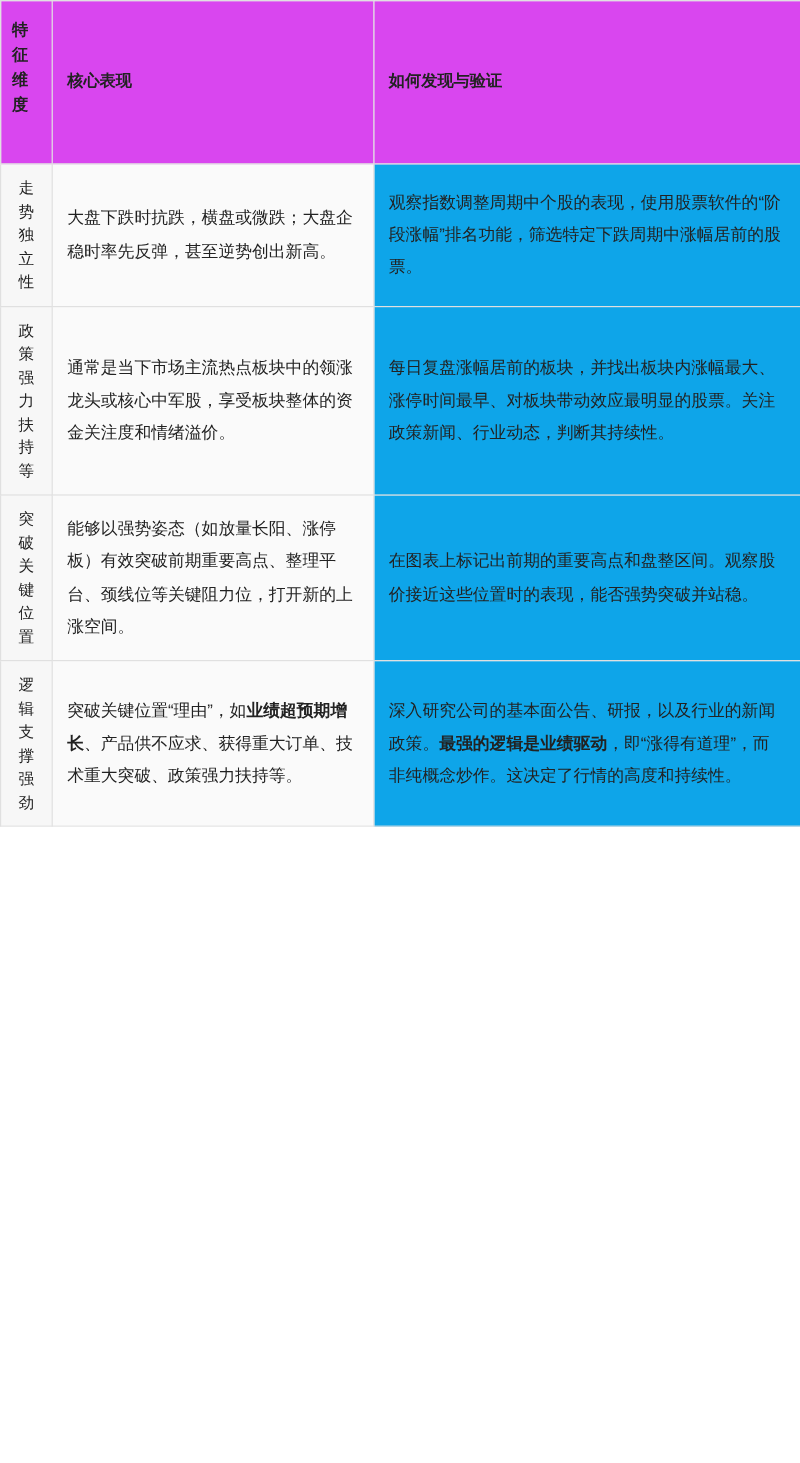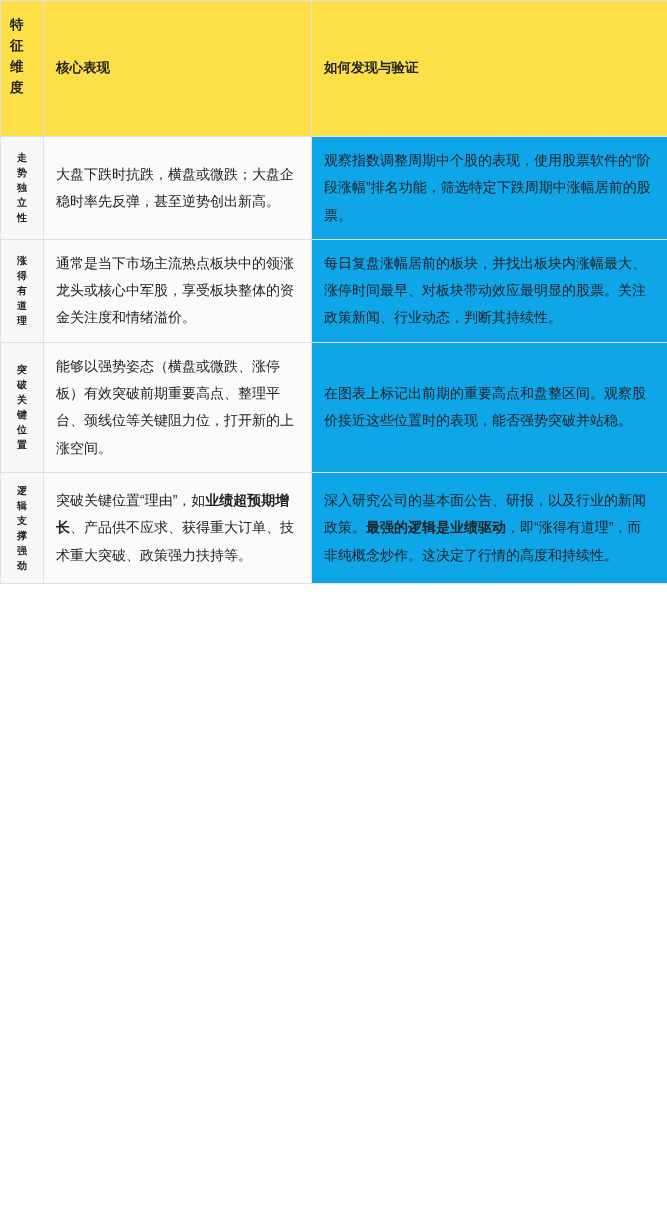--- a/index.html
+++ b/index.html
@@ -27,21 +27,21 @@
   table.feature-table col.c3 { width: 356px; }
 
   table.feature-table th,
   table.feature-table td {
     border: 1px solid #e0e0e0;
     vertical-align: middle;
     padding: 10px 12px;
     box-sizing: border-box;
   }
   table.feature-table thead th {
-    background: #fde047;
+    background: #d946ef;
     font-weight: bold;
     font-size: 13.5px;
     color: #222;
     text-align: left;
     line-height: 1.55;
     height: 136px;
   }
   thead th.head-dim {
     padding: 10px 9px;
     font-size: 13.5px;
@@ -49,22 +49,22 @@
     vertical-align: top;
     padding-top: 14px;
   }
   thead th.head-core,
   thead th.head-verify {
     vertical-align: middle;
   }
 
   td.dim-cell {
     background: #f7f7f7;
-    font-weight: bold;
-    font-size: 10px;
+    font-weight: normal;
+    font-size: 13px;
     color: #222;
     text-align: center;
     line-height: 1.5;
     padding: 8px 9px;
     word-break: break-all;
   }
   td.body-cell {
     font-size: 14px;
     color: #222;
     line-height: 1.95;
@@ -91,27 +91,27 @@
         <th class="head-verify">如何发现与验证</th>
       </tr>
     </thead>
     <tbody>
       <tr>
         <td class="dim-cell">走势独立性</td>
         <td class="body-cell core-cell">大盘下跌时抗跌，横盘或微跌；大盘企稳时率先反弹，甚至逆势创出新高。</td>
         <td class="body-cell verify-cell">观察指数调整周期中个股的表现，使用股票软件的“阶段涨幅”排名功能，筛选特定下跌周期中涨幅居前的股票。</td>
       </tr>
       <tr>
-        <td class="dim-cell">涨得有道理</td>
+        <td class="dim-cell">政策强力扶持等</td>
         <td class="body-cell core-cell">通常是当下市场主流热点板块中的领涨龙头或核心中军股，享受板块整体的资金关注度和情绪溢价。</td>
         <td class="body-cell verify-cell">每日复盘涨幅居前的板块，并找出板块内涨幅最大、涨停时间最早、对板块带动效应最明显的股票。关注政策新闻、行业动态，判断其持续性。</td>
       </tr>
       <tr>
         <td class="dim-cell">突破关键位置</td>
-        <td class="body-cell core-cell">能够以强势姿态（横盘或微跌、涨停板）有效突破前期重要高点、整理平台、颈线位等关键阻力位，打开新的上涨空间。</td>
+        <td class="body-cell core-cell">能够以强势姿态（如放量长阳、涨停板）有效突破前期重要高点、整理平台、颈线位等关键阻力位，打开新的上涨空间。</td>
         <td class="body-cell verify-cell">在图表上标记出前期的重要高点和盘整区间。观察股价接近这些位置时的表现，能否强势突破并站稳。</td>
       </tr>
       <tr>
         <td class="dim-cell">逻辑支撑强劲</td>
         <td class="body-cell core-cell"><span>突破关键位置“理由”，如</span><span class="bold">业绩超预期增长</span><span>、产品供不应求、获得重大订单、技术重大突破、政策强力扶持等。</span></td>
         <td class="body-cell verify-cell"><span>深入研究公司的基本面公告、研报，以及行业的新闻政策。</span><span class="bold">最强的逻辑是业绩驱动</span><span>，即“涨得有道理”，而非纯概念炒作。这决定了行情的高度和持续性。</span></td>
       </tr>
     </tbody>
   </table>
 </div>

